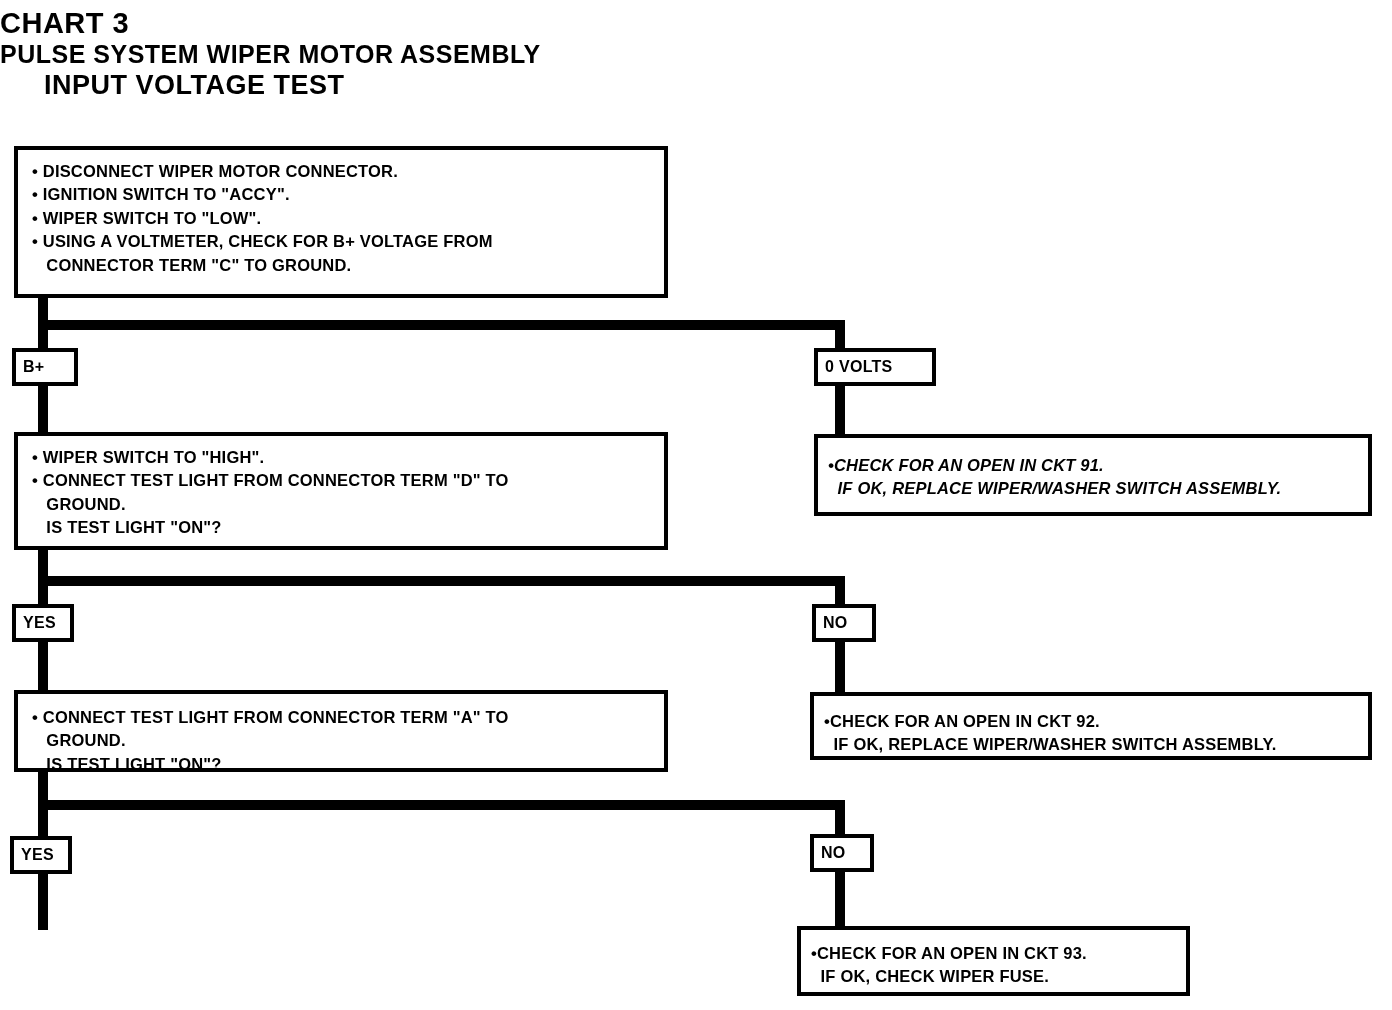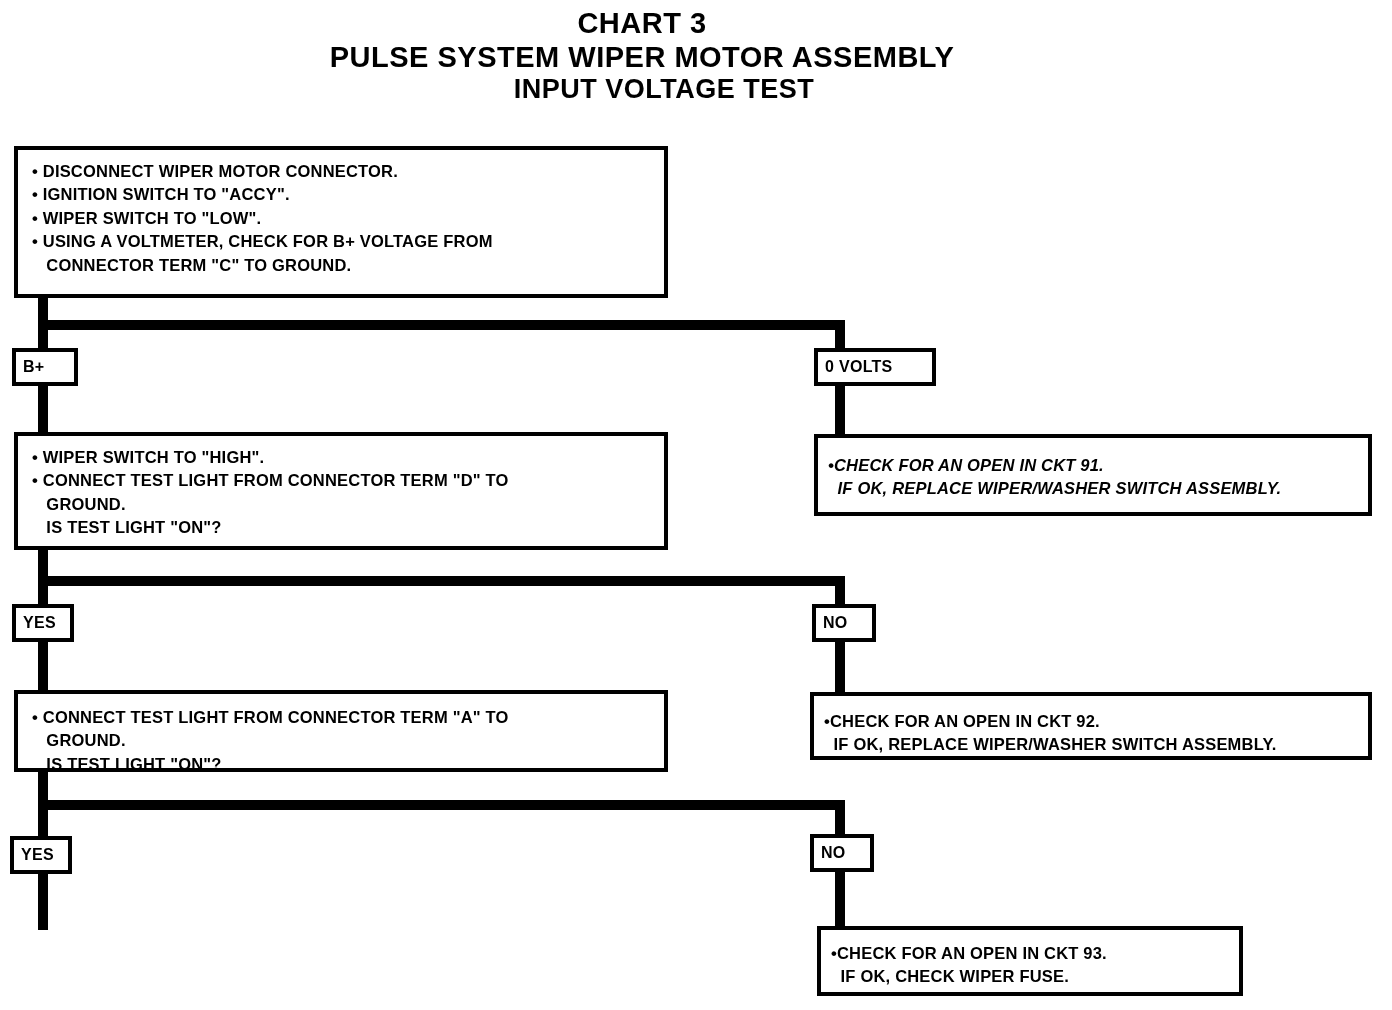--- a/index.html
+++ b/index.html
@@ -17,31 +17,31 @@
     background: #ffffff;
     overflow: hidden;
   }
 
   
   .title-block {
     position: absolute;
     left: 0;
     top: 6px;
     width: 1284px;
-    text-align: center;
+    text-align: left;
   }
   .title-line {
     font-family: "Liberation Sans", sans-serif;
     font-weight: bold;
     color: #000000;
     letter-spacing: 0.5px;
     line-height: 1.18;
   }
   .title-line.l1 { font-size: 29px; }
-  .title-line.l2 { font-size: 29px; }
+  .title-line.l2 { font-size: 25px; }
   .title-line.l3 { font-size: 27px; margin-left: 44px; }
 
   
   .node-box {
     position: absolute;
     box-sizing: border-box;
     border: 4px solid #000000;
     background: #ffffff;
     z-index: 5;
   }
@@ -197,20 +197,20 @@
 
   <div class="pill" style="left:10px; top:836px; width:62px; height:38px;">
     <span class="pill-text">YES</span>
   </div>
 
   <div class="pill" style="left:810px; top:834px; width:64px; height:38px;">
     <span class="pill-text">NO</span>
   </div>
 
 
-  <div class="node-box" style="left:817px; top:926px; width:426px; height:70px;">
+  <div class="node-box" style="left:797px; top:926px; width:393px; height:70px;">
     <div class="node-body" style="left:10px; top:12px;">
       <div class="node-text">•CHECK FOR AN OPEN IN CKT 93.
   IF OK, CHECK WIPER FUSE.</div>
     </div>
   </div>
 
 </div>
 
 </body></html>

